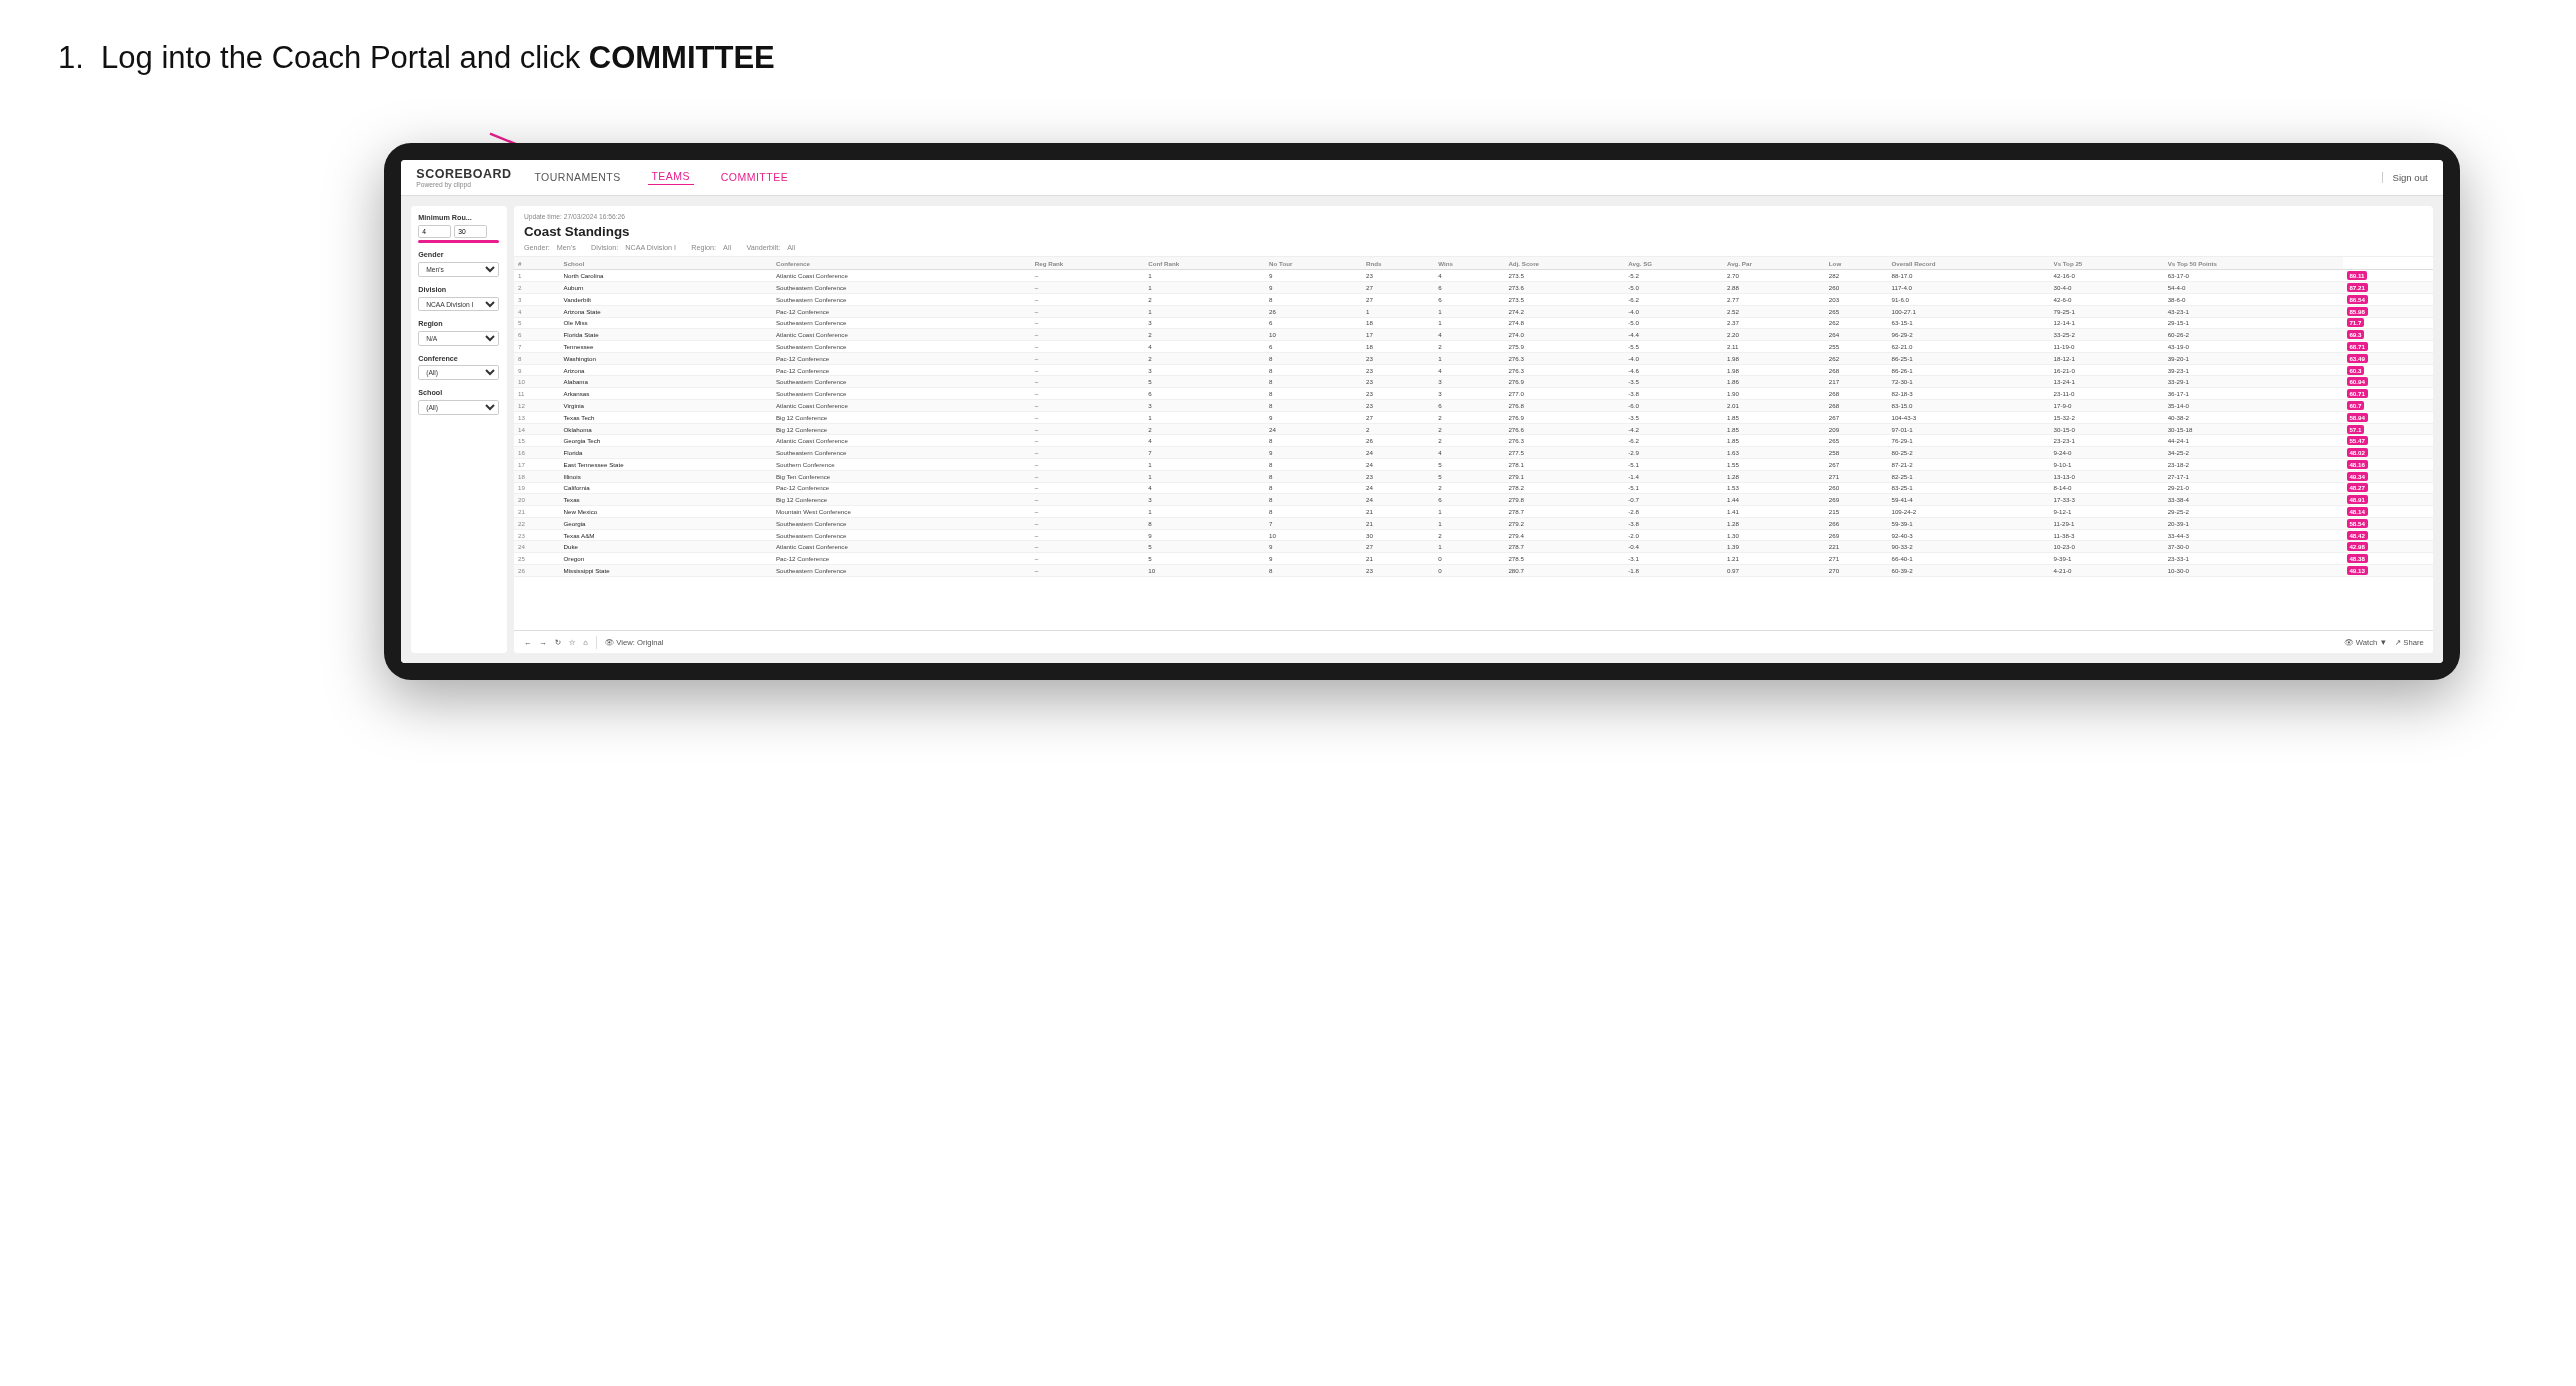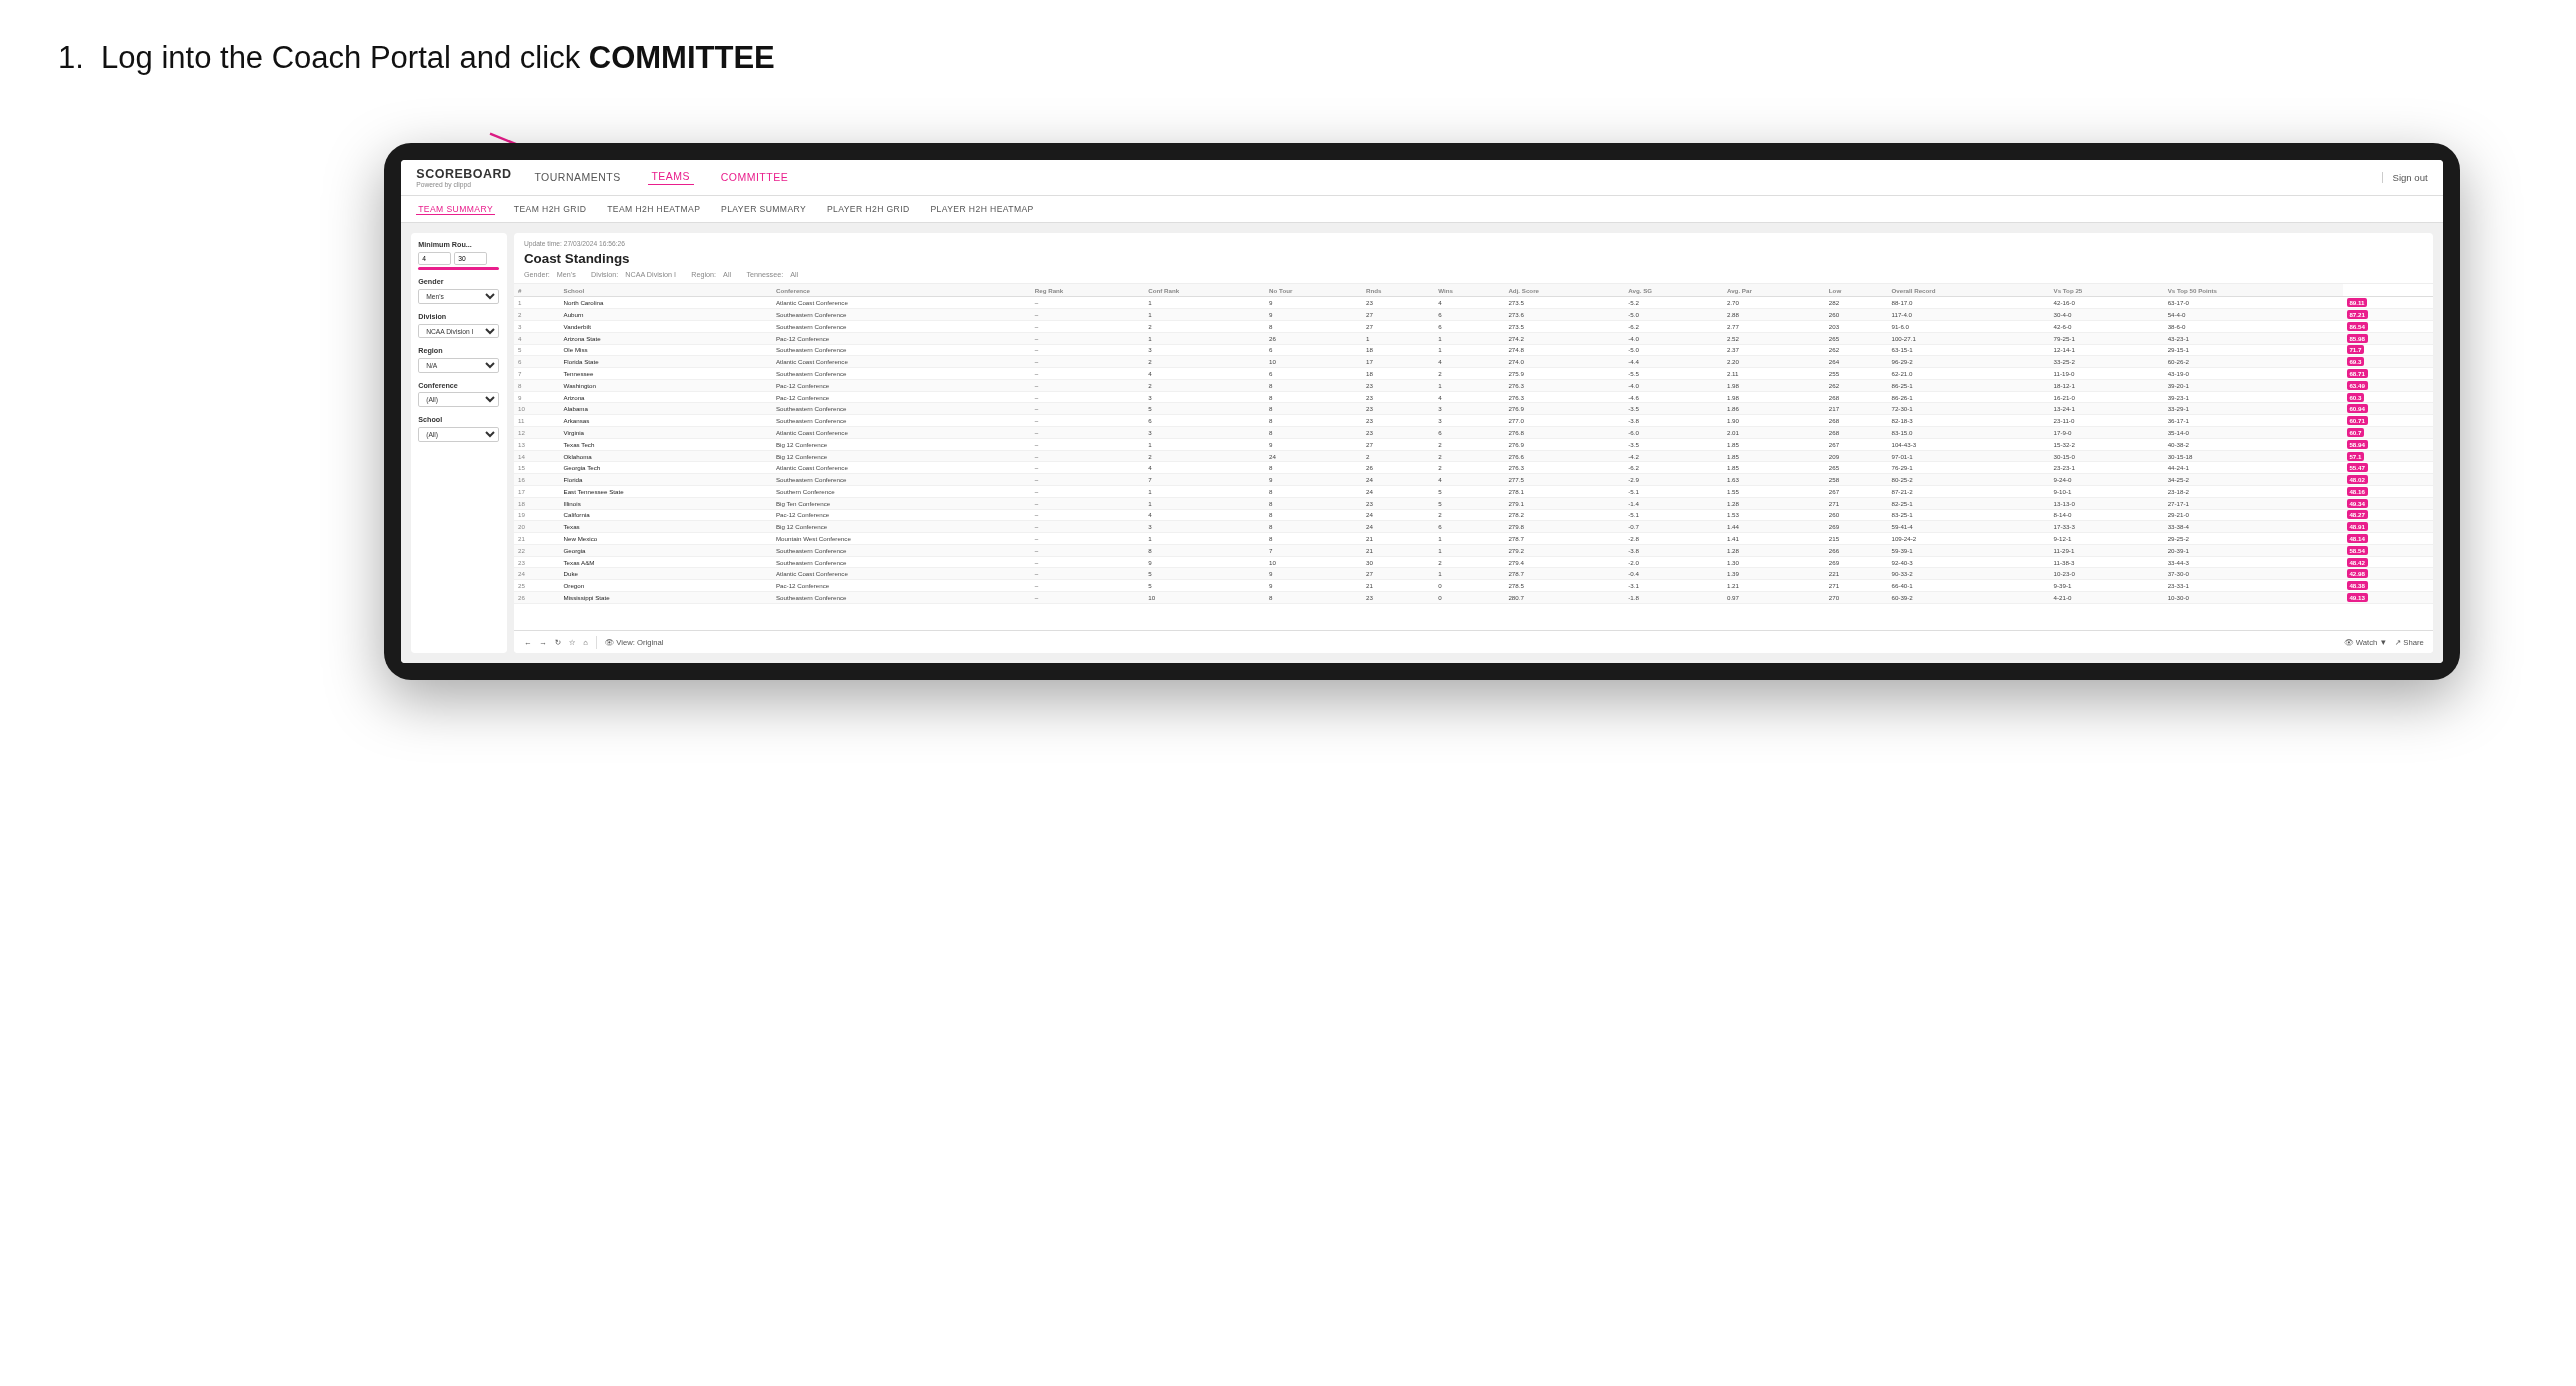--- a/index.html
+++ b/index.html
@@ -388,28 +388,20 @@
             <span class="logo-subtitle">Powered by clippd</span>
           </div>
           <div class="nav-links">
             <span class="nav-link">TOURNAMENTS</span>
             <span class="nav-link active">TEAMS</span>
             <span class="nav-link committee">COMMITTEE</span>
           </div>
           <span class="sign-out">Sign out</span>
         </nav>
 
-        <div class="sub-tabs">
-          <span class="sub-tab active">TEAM SUMMARY</span>
-          <span class="sub-tab">TEAM H2H GRID</span>
-          <span class="sub-tab">TEAM H2H HEATMAP</span>
-          <span class="sub-tab">PLAYER SUMMARY</span>
-          <span class="sub-tab">PLAYER H2H GRID</span>
-          <span class="sub-tab">PLAYER H2H HEATMAP</span>
-        </div>
 
         <div class="main-content">
 
           <div class="filters-sidebar">
             <div class="filter-group">
               <span class="filter-label">Minimum Rou...</span>
               <div class="filter-range-row">
                 <input class="filter-range-input" type="text" value="4" style="">
                 <input class="filter-range-input" type="text" value="30" style="">
               </div>
@@ -461,21 +453,21 @@
                 </div>
                 <div class="table-filter-item">
                   <span>Division:</span>
                   <span>NCAA Division I</span>
                 </div>
                 <div class="table-filter-item">
                   <span>Region:</span>
                   <span>All</span>
                 </div>
                 <div class="table-filter-item">
-                  <span>Tennessee:</span>
+                  <span>Vanderbilt:</span>
                   <span>All</span>
                 </div>
               </div>
             </div>
 
             <div class="data-table">
               <table>
                 <thead>
                   <tr>
                     <th>#</th>

